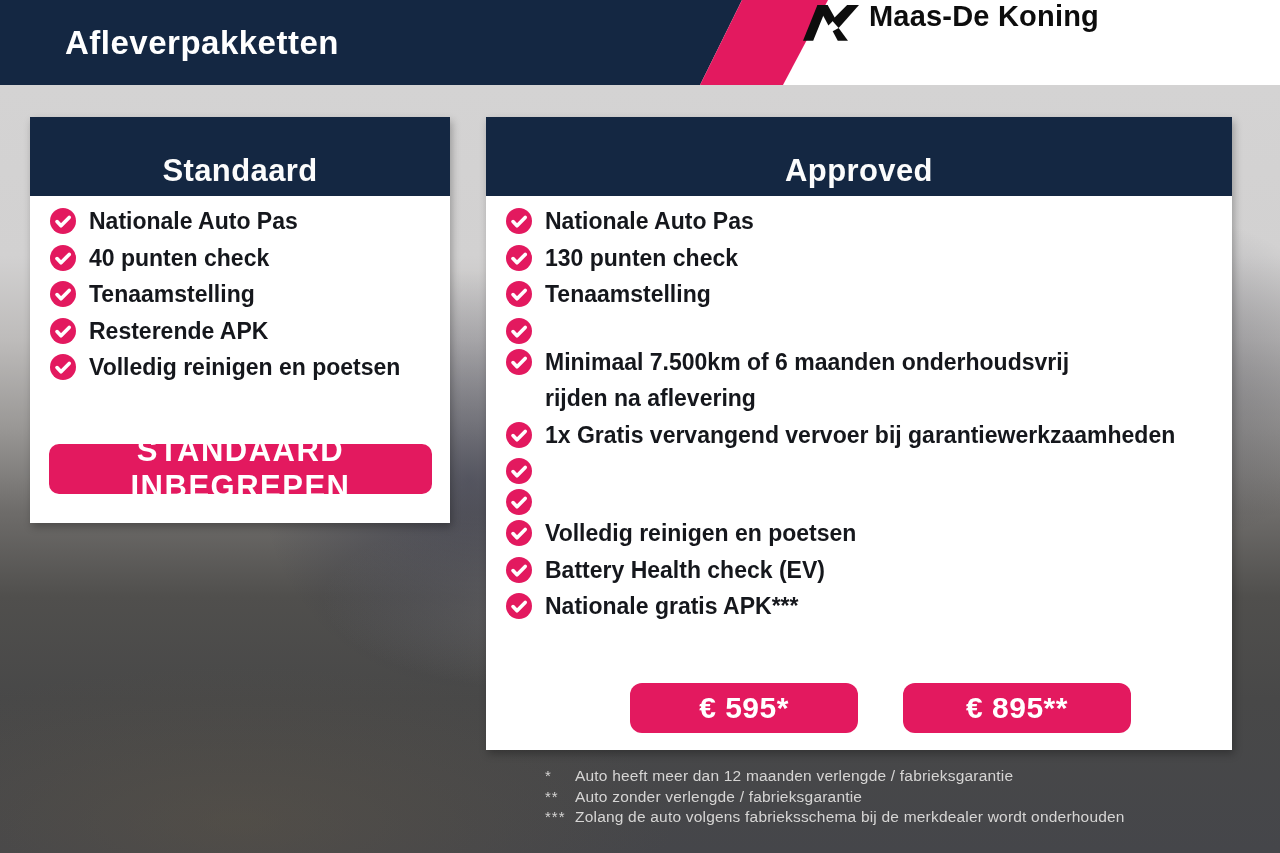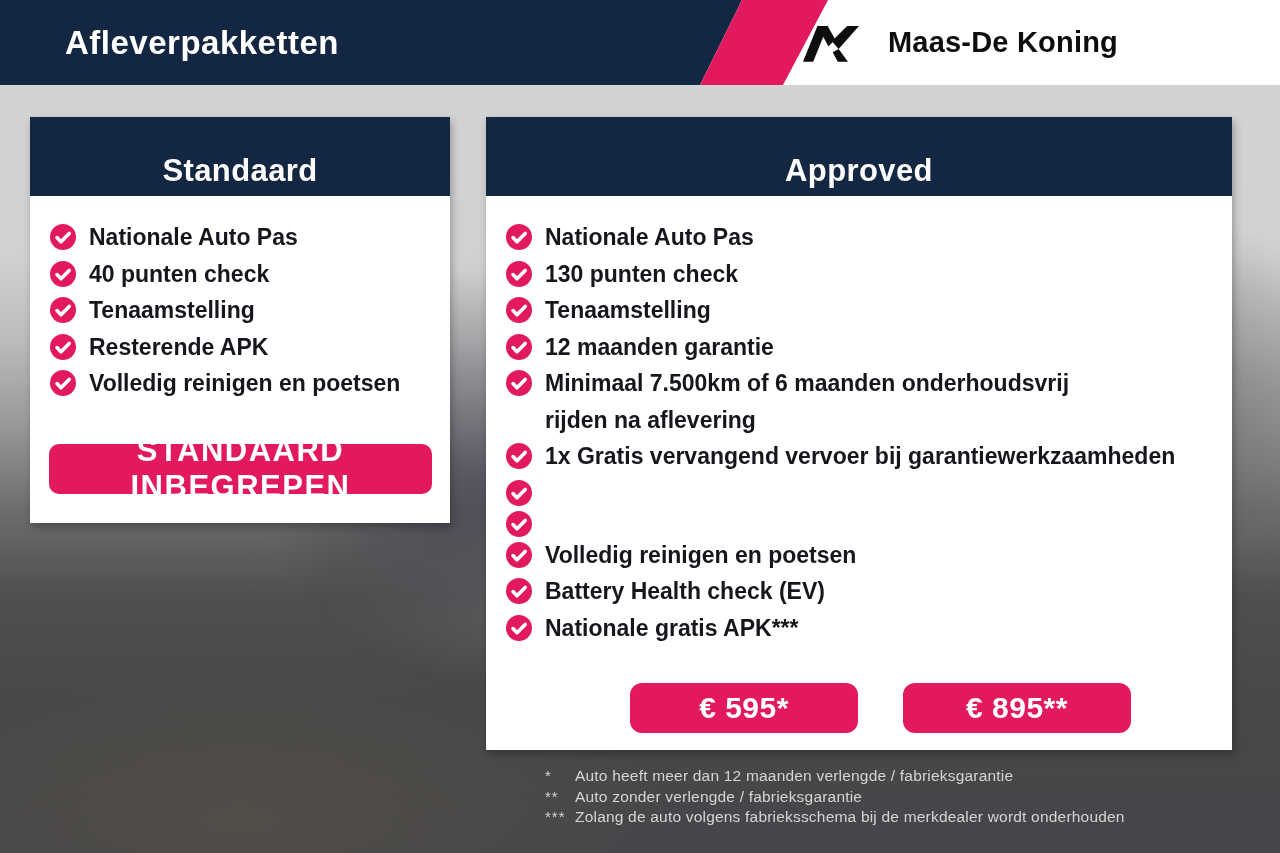--- a/index.html
+++ b/index.html
@@ -25,33 +25,33 @@
   }
 
   
   .topbar{position:absolute;left:0;top:0;width:1280px;height:85px;background:#FFFFFF;}
   .topbar .navy-part{position:absolute;inset:0;background:var(--navy);
     clip-path:polygon(0 0,742px 0,700px 85px,0 85px);}
   .topbar .pink-stripe{position:absolute;inset:0;background:var(--pink);
     clip-path:polygon(742px 0,828px 0,783px 85px,700px 85px);}
   .topbar .page-title{position:absolute;left:65px;top:0;height:85px;line-height:85px;
     color:#FFFFFF;font-size:33px;font-weight:700;letter-spacing:.5px;}
-  .brand{position:absolute;left:803px;top:0;height:85px;display:flex;align-items:center;gap:29px;}
+  .brand{position:absolute;left:803px;top:0;height:85px;display:flex;align-items:flex-start;gap:10px;}
   .brand svg{display:block;}
   .brand .brand-name{font-size:29px;font-weight:700;color:#0D0D0D;letter-spacing:.2px;}
 
   
   .card{position:absolute;background:#FFFFFF;box-shadow:2px 4px 8px rgba(0,0,0,.28);}
   .card .card-header{height:79px;background:var(--navy);display:flex;align-items:center;justify-content:center;}
   .card .card-title{color:#FCFCFC;font-size:31px;font-weight:700;letter-spacing:.4px;margin-top:28px;}
 
   .card-standaard{left:30px;top:117px;width:420px;height:406px;}
   .card-approved{left:486px;top:117px;width:746px;height:633px;}
 
-  .features{list-style:none;padding:23px 16px 0 20px;}
+  .features{list-style:none;padding:7px 16px 0 20px;}
   .feature{display:flex;align-items:flex-start;}
   .feature .check{flex:0 0 26px;width:26px;height:26px;margin-top:5px;margin-right:13px;}
   .feature .txt{font-size:23px;font-weight:700;color:var(--ink);line-height:36.5px;white-space:pre-line;}
 
   .cta-button{position:absolute;display:flex;align-items:center;justify-content:center;
     background:var(--pink);color:#FFFFFF;border:none;cursor:pointer;font-family:inherit;}
   .standaard-cta{left:19px;top:327px;width:383px;height:50px;border-radius:10px;
     font-size:31px;font-weight:700;letter-spacing:1.5px;}
   .price-row{position:absolute;left:0;top:566px;width:746px;height:50px;}
   .price-btn{position:absolute;top:0;width:228px;height:50px;border-radius:12px;
@@ -166,21 +166,20 @@
             <path d="M7 13.6l4 4.2 8.2-8.4" stroke="#FFFFFF" stroke-width="3.6" fill="none" stroke-linecap="round" stroke-linejoin="round"></path>
           </svg>
           <span class="txt">Tenaamstelling</span>
         </li>
 
         <li class="feature">
           <svg class="check" viewBox="0 0 26 26" aria-hidden="true">
             <circle cx="13" cy="13" r="13" fill="#E3195F"></circle>
             <path d="M7 13.6l4 4.2 8.2-8.4" stroke="#FFFFFF" stroke-width="3.6" fill="none" stroke-linecap="round" stroke-linejoin="round"></path>
           </svg>
-          <span class="txt">12 maanden garantie</span>
         </li>
 
         <li class="feature">
           <svg class="check" viewBox="0 0 26 26" aria-hidden="true">
             <circle cx="13" cy="13" r="13" fill="#E3195F"></circle>
             <path d="M7 13.6l4 4.2 8.2-8.4" stroke="#FFFFFF" stroke-width="3.6" fill="none" stroke-linecap="round" stroke-linejoin="round"></path>
           </svg>
           <span class="txt">Minimaal 7.500km of 6 maanden onderhoudsvrij
 rijden na aflevering</span>
         </li>

